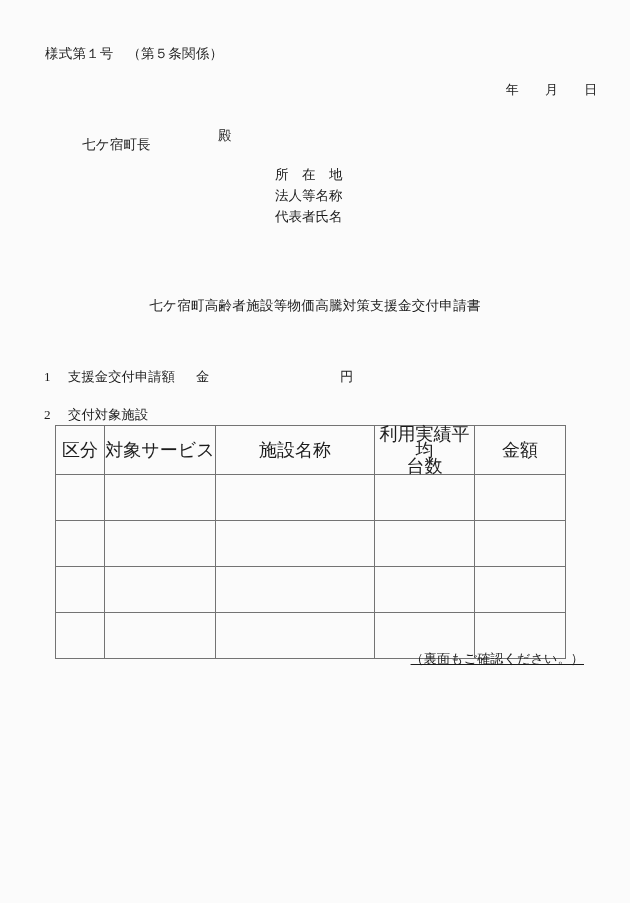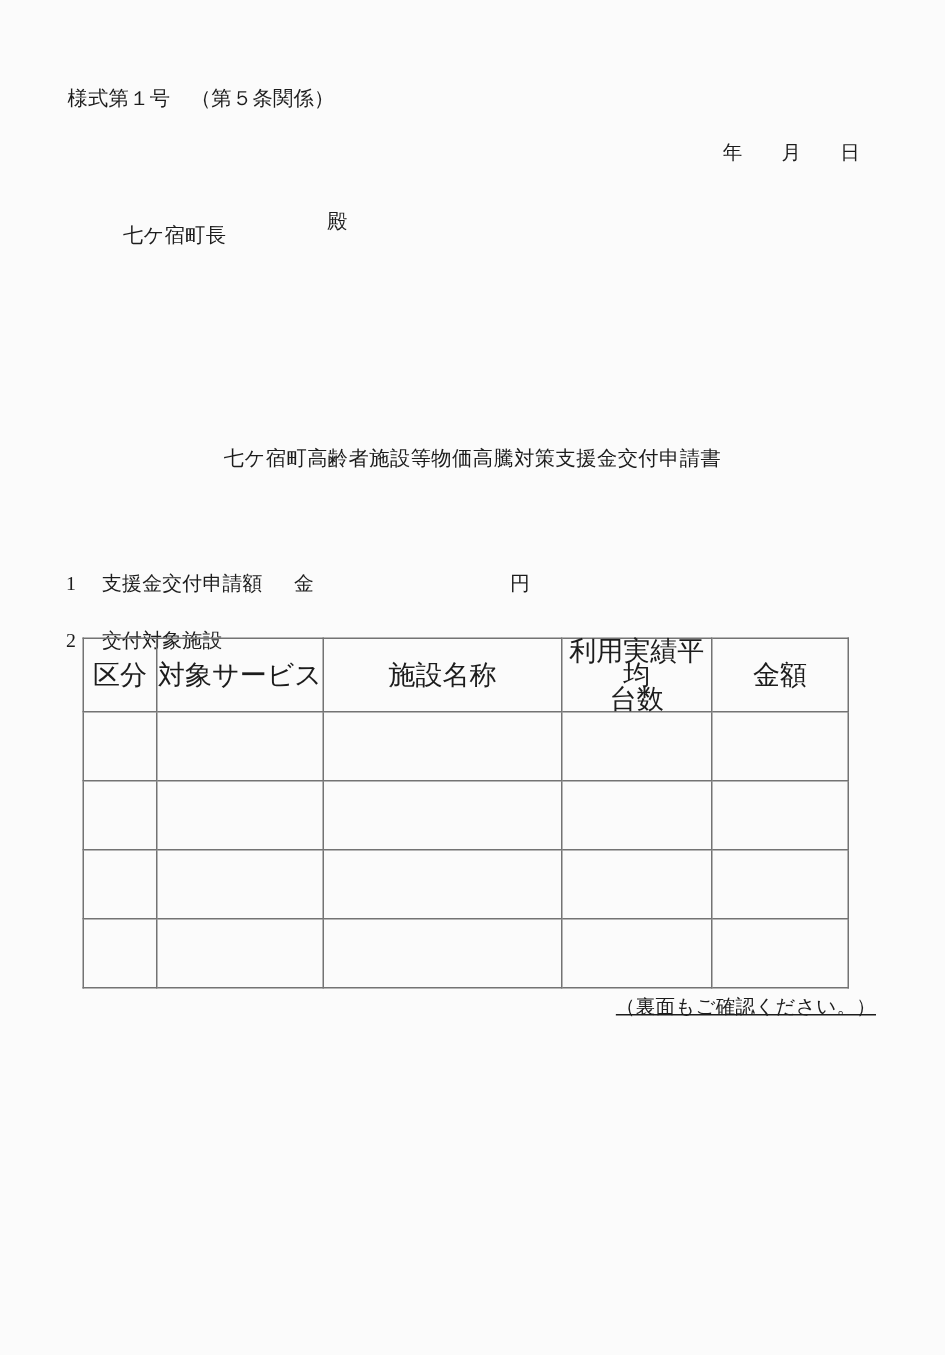--- a/index.html
+++ b/index.html
@@ -24,33 +24,32 @@
     height: 903px;
   }
 
   
   .t {
     position: absolute;
     white-space: pre;
     line-height: 1;
     font-size: 13px;
     letter-spacing: 0.2px;
-    margin-top: 12px;
   }
 
   
   #form-number {
     left: 45px;
     top: 47px;
     font-size: 13.5px;
   }
 
   
   #date-line {
-    left: 468px;
+    left: 492px;
     top: 70px;
     font-size: 13px;
   }
   #date-line .sp { display: inline-block; width: 26px; }
 
   
   #addressee-name {
     left: 82px;
     top: 138px;
     font-size: 13.5px;
@@ -155,20 +154,25 @@
 
   <div class="t" id="form-number">様式第１号　（第５条関係）</div>
 
   <div class="t" id="date-line">
     <span>年</span><span class="sp"></span><span>月</span><span class="sp"></span><span>日</span>
   </div>
 
   <div class="t" id="addressee-name">七ケ宿町長</div>
   <div class="t" id="addressee-honorific">殿</div>
 
+  <div class="applicant-block">
+    <div class="row">所　在　地</div>
+    <div class="row">法人等名称</div>
+    <div class="row">代表者氏名</div>
+  </div>
 
   <div id="doc-title">七ケ宿町高齢者施設等物価高騰対策支援金交付申請書</div>
 
 
   <div class="t" id="item1-num">1</div>
   <div class="t" id="item1-label">支援金交付申請額</div>
   <div class="t" id="item1-kin">金</div>
   <div class="t" id="item1-yen">円</div>
 
   <div class="t" id="item2-num">2</div>

